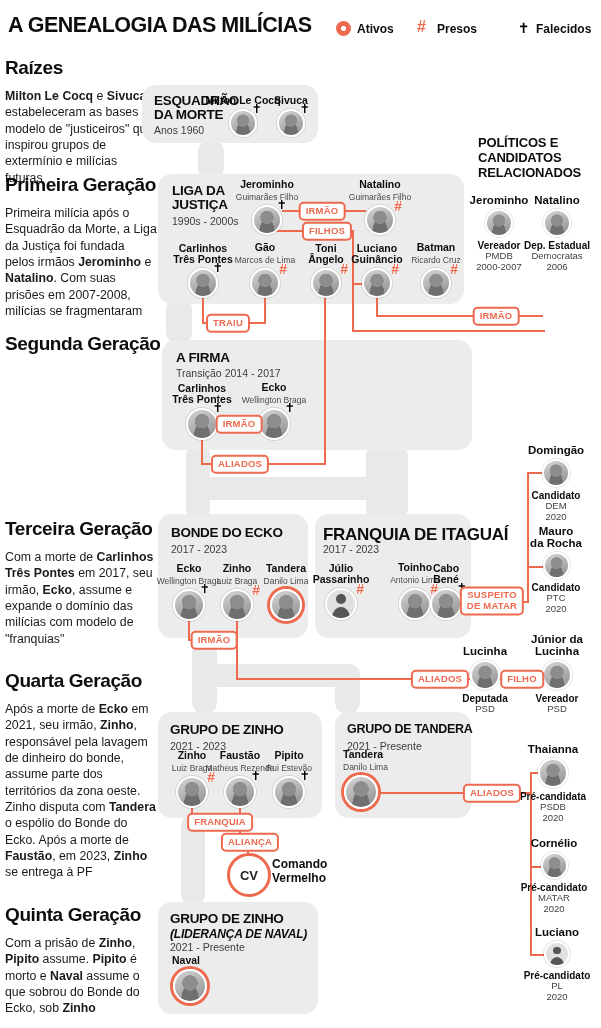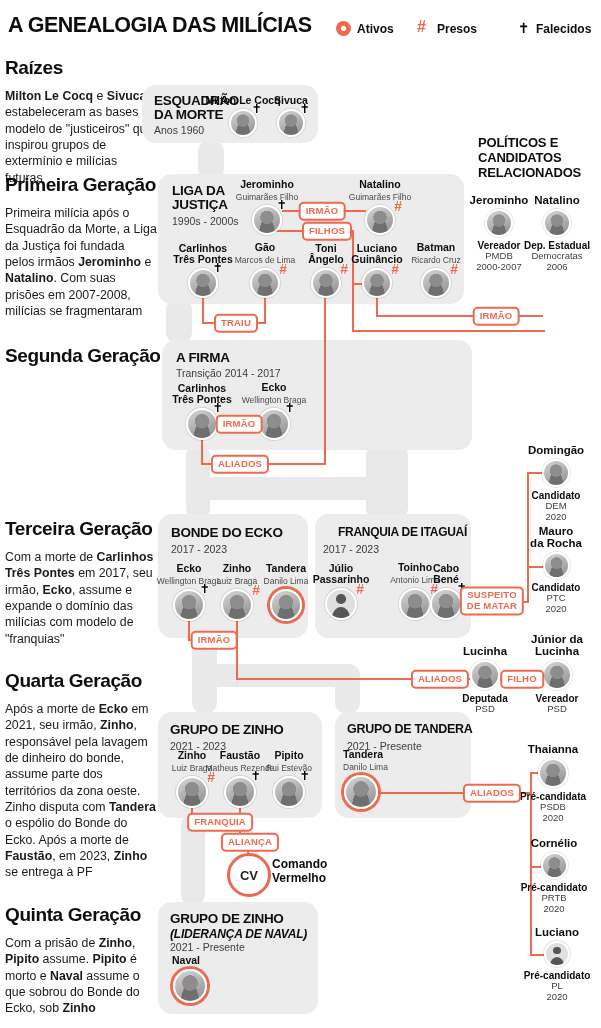--- a/index.html
+++ b/index.html
@@ -88,21 +88,21 @@
   <div class="legend-item" style="left:357px;top:22px">Ativos</div>
   <div class="glyph-presos" style="left:417px;top:18px">#</div>
   <div class="legend-item" style="left:437px;top:22px">Presos</div>
   <div class="glyph-falec" style="left:518px;top:20px">✝</div>
   <div class="legend-item" style="left:536px;top:22px">Falecidos</div>
 
   <div class="sec-head" style="left:5px;top:57px">Raízes</div>
   <div class="sec-body" style="left:5px;top:88px"><b>Milton Le Cocq</b><span> e </span><b>Sivuca</b><span> estabeleceram as bases do modelo de "justiceiros" que inspirou grupos de extermínio e milícias futuras</span></div>
   <div class="sec-head" style="left:5px;top:174px">Primeira Geração</div>
   <div class="sec-body" style="left:5px;top:205px"><span>Primeira milícia após o Esquadrão da Morte, a Liga da Justiça foi fundada pelos irmãos </span><b>Jerominho</b><span> e </span><b>Natalino</b><span>. Com suas prisões em 2007-2008, milícias se fragmentaram</span></div>
-  <div class="sec-head" style="left:5px;top:345px">Segunda Geração</div>
+  <div class="sec-head" style="left:5px;top:333px">Segunda Geração</div>
   <div class="sec-head" style="left:5px;top:518px">Terceira Geração</div>
   <div class="sec-body" style="left:5px;top:549px"><span>Com a morte de </span><b>Carlinhos Três Pontes</b><span> em 2017, seu irmão, </span><b>Ecko</b><span>, assume e expande o domínio das milícias com modelo de "franquias"</span></div>
   <div class="sec-head" style="left:5px;top:670px">Quarta Geração</div>
   <div class="sec-body" style="left:5px;top:701px"><span>Após a morte de </span><b>Ecko</b><span> em 2021, seu irmão, </span><b>Zinho</b><span>, responsável pela lavagem de dinheiro do bonde, assume parte dos territórios da zona oeste. Zinho disputa com </span><b>Tandera</b><span> o espólio do Bonde do Ecko. Após a morte de </span><b>Faustão</b><span>, em 2023, </span><b>Zinho</b><span> se entrega à PF</span></div>
   <div class="sec-head" style="left:5px;top:904px">Quinta Geração</div>
   <div class="sec-body" style="left:5px;top:935px"><span>Com a prisão de </span><b>Zinho</b><span>, </span><b>Pipito</b><span> assume. </span><b>Pipito</b><span> é morto e </span><b>Naval</b><span> assume o que sobrou do Bonde do Ecko, sob </span><b>Zinho</b></div>
 
   <div class="gbox" style="left:142px;top:85px;width:176px;height:58px"></div>
   <div class="gtitle" style="left:154px;top:94px">ESQUADRÃO
 DA MORTE</div>
@@ -115,21 +115,21 @@
 
   <div class="gbox" style="left:162px;top:340px;width:310px;height:110px"></div>
   <div class="gtitle" style="left:176px;top:351px">A FIRMA</div>
   <div class="gperiod" style="left:176px;top:367px">Transição 2014 - 2017</div>
 
   <div class="gbox" style="left:158px;top:514px;width:150px;height:124px"></div>
   <div class="gtitle" style="left:171px;top:526px">BONDE DO ECKO</div>
   <div class="gperiod" style="left:171px;top:543px">2017 - 2023</div>
 
   <div class="gbox" style="left:315px;top:514px;width:156px;height:124px"></div>
-  <div class="gtitle" style="left:338px;top:526px;font-size:12px">FRANQUIA DE ITAGUAÍ</div>
+  <div class="gtitle" style="left:323px;top:526px;font-size:17px">FRANQUIA DE ITAGUAÍ</div>
   <div class="gperiod" style="left:323px;top:543px">2017 - 2023</div>
 
   <div class="gbox" style="left:158px;top:712px;width:164px;height:106px"></div>
   <div class="gtitle" style="left:170px;top:723px">GRUPO DE ZINHO</div>
   <div class="gperiod" style="left:170px;top:740px">2021 - 2023</div>
 
   <div class="gbox" style="left:335px;top:712px;width:136px;height:106px"></div>
   <div class="gtitle" style="left:347px;top:723px;font-size:12.5px">GRUPO DE TANDERA</div>
   <div class="gperiod" style="left:347px;top:740px">2021 - Presente</div>
 
@@ -473,38 +473,38 @@
     <div class="pyear">2020</div>
   </div>
   <div class="person pol" style="left:516px;top:834px;width:76px">
     <div class="nb nb15">
         <div class="pname">Cornélio</div>
       </div>
     <div class="avw" style="width:27px;height:27px">
         <div class="avatar"></div>
       </div>
     <div class="prole">Pré-candidato</div>
-    <div class="pparty">PRTB</div>
+    <div class="pparty">MATAR</div>
     <div class="pyear">2020</div>
   </div>
   <div class="person pol" style="left:519px;top:923px;width:76px">
     <div class="nb nb15">
         <div class="pname">Luciano</div>
       </div>
     <div class="avw" style="width:26px;height:26px">
         <div class="avatar sil"></div>
       </div>
     <div class="prole">Pré-candidato</div>
     <div class="pparty">PL</div>
     <div class="pyear">2020</div>
   </div>
 
   <div class="clabel" style="left:322px;top:211px">IRMÃO</div>
   <div class="clabel" style="left:327px;top:231px">FILHOS</div>
-  <div class="clabel" style="left:236px;top:323px">TRAIU</div>
+  <div class="clabel" style="left:228px;top:323px">TRAIU</div>
   <div class="clabel" style="left:496px;top:316px">IRMÃO</div>
   <div class="clabel" style="left:239px;top:424px">IRMÃO</div>
   <div class="clabel" style="left:240px;top:464px">ALIADOS</div>
   <div class="clabel" style="left:214px;top:640px">IRMÃO</div>
   <div class="clabel" style="left:440px;top:679px">ALIADOS</div>
   <div class="clabel" style="left:522px;top:679px">FILHO</div>
   <div class="clabel" style="left:492px;top:601px">SUSPEITO
 DE MATAR</div>
   <div class="clabel" style="left:492px;top:793px">ALIADOS</div>
   <div class="clabel" style="left:220px;top:822px">FRANQUIA</div>

